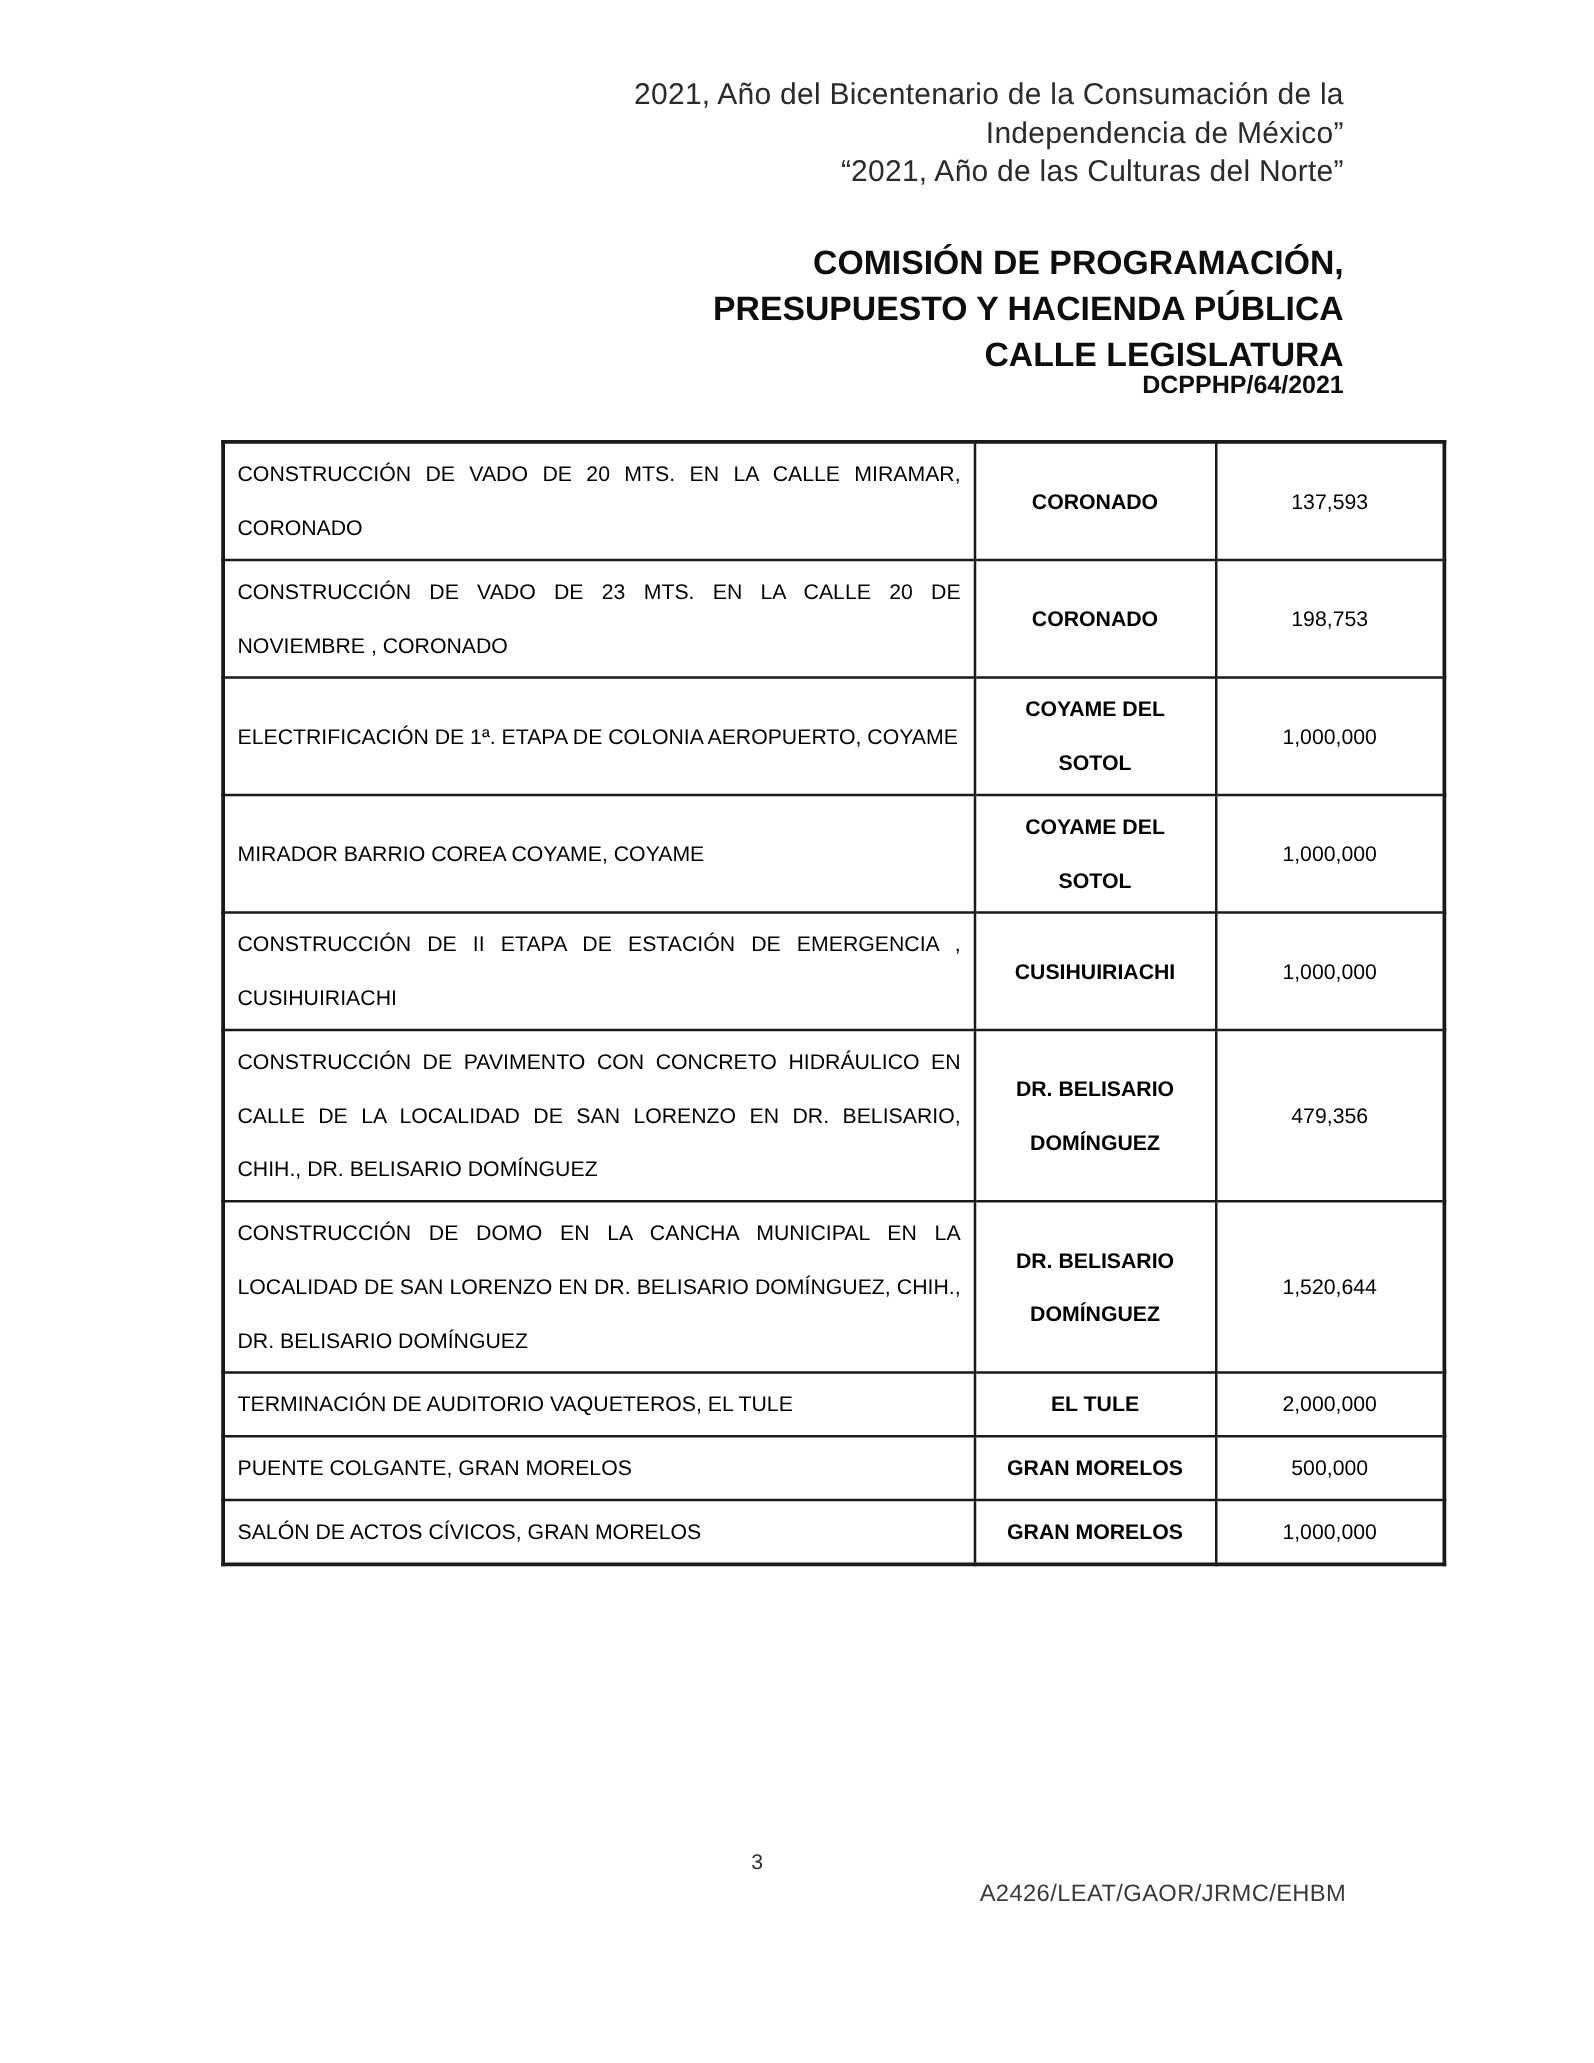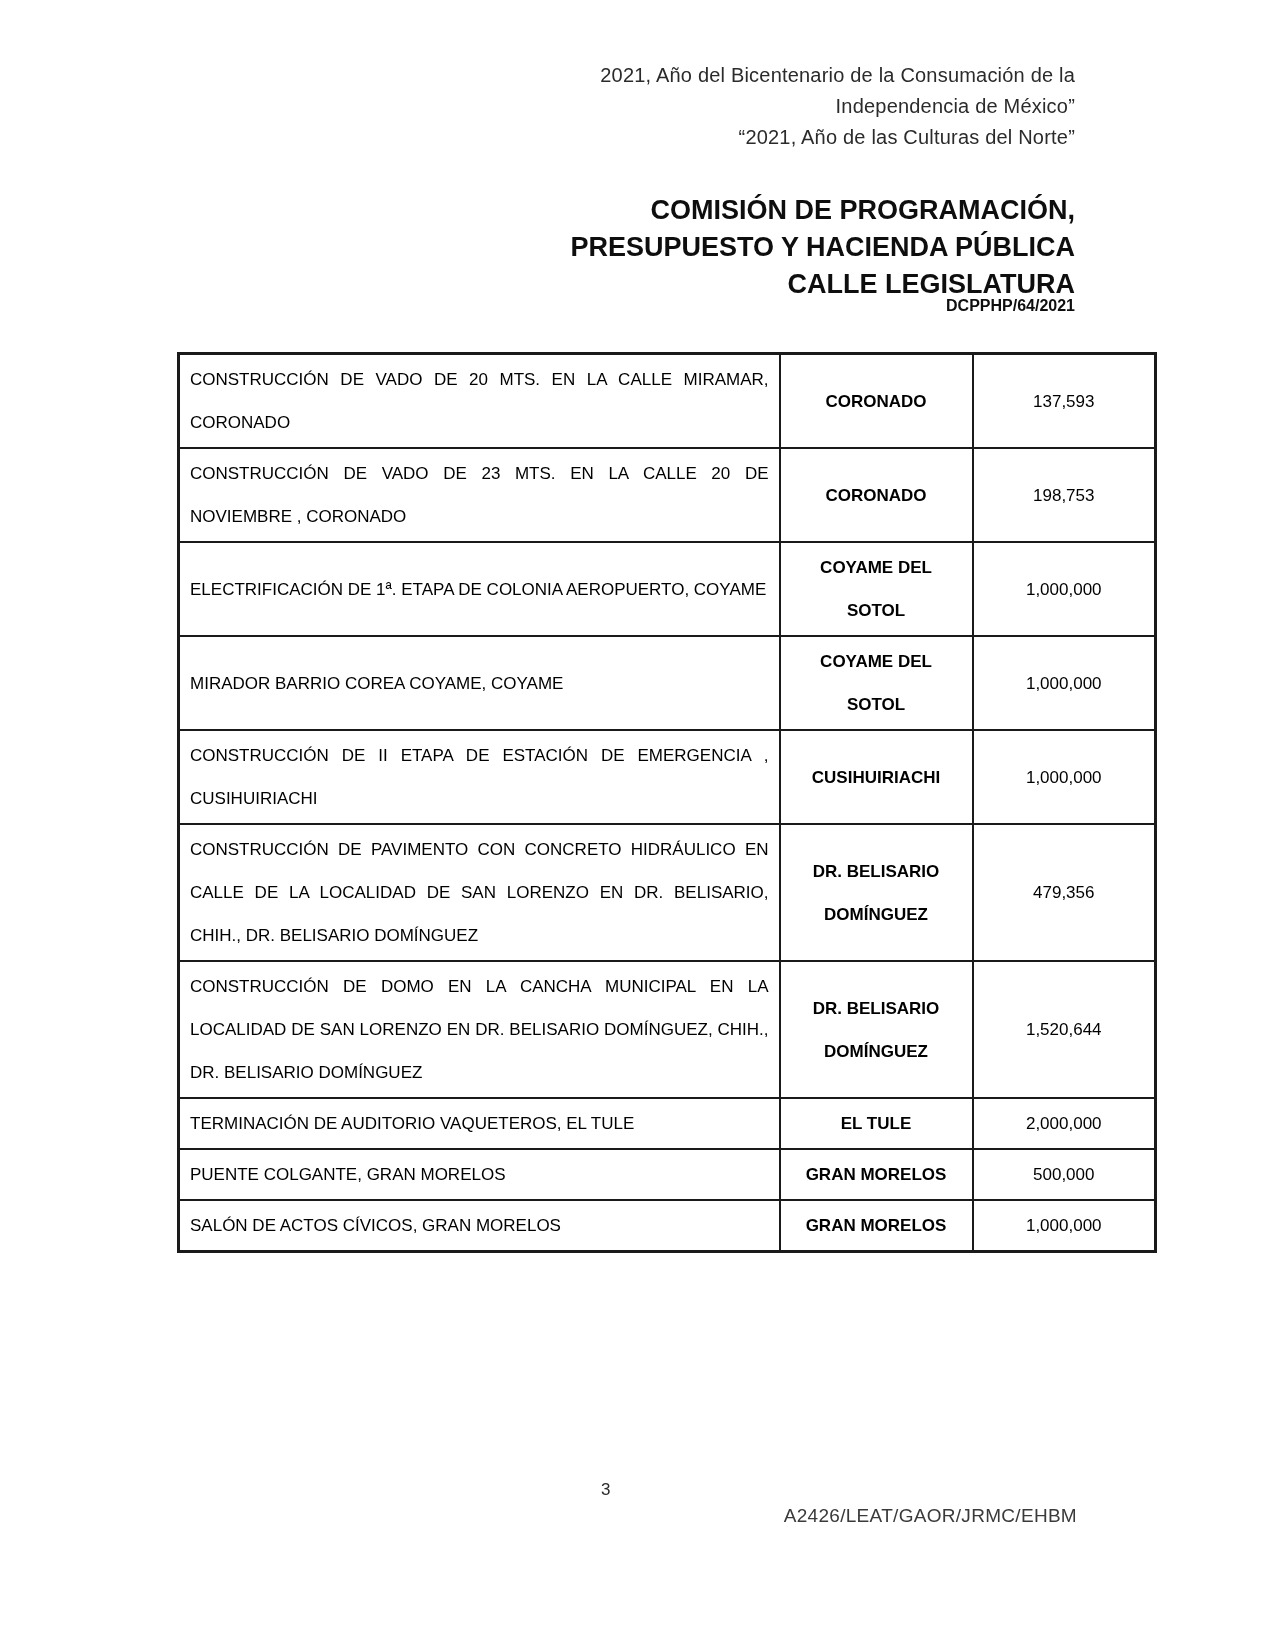--- a/index.html
+++ b/index.html
@@ -11,41 +11,41 @@
     background: #ffffff;
     font-family: "Liberation Sans", "DejaVu Sans", sans-serif;
     color: #1b1b1b;
     overflow: hidden;
   }
   .header-block {
     position: absolute;
     top: 60px;
     right: 200px;
     text-align: right;
-    font-size: 20px;
+    font-size: 24px;
     line-height: 31px;
     font-weight: 400;
     color: #2b2b2b;
     letter-spacing: 0.2px;
   }
   .title-block {
     position: absolute;
     top: 192px;
     right: 200px;
     text-align: right;
     font-size: 27px;
     line-height: 37px;
     font-weight: 700;
     color: #0e0e0e;
   }
   .reference {
     position: absolute;
     top: 297px;
     right: 200px;
-    font-size: 16px;
+    font-size: 20px;
     font-weight: 700;
     color: #0e0e0e;
   }
   table.projects {
     position: absolute;
     top: 352px;
     left: 152px;
     width: 977px;
     border-collapse: collapse;
     table-layout: fixed;

